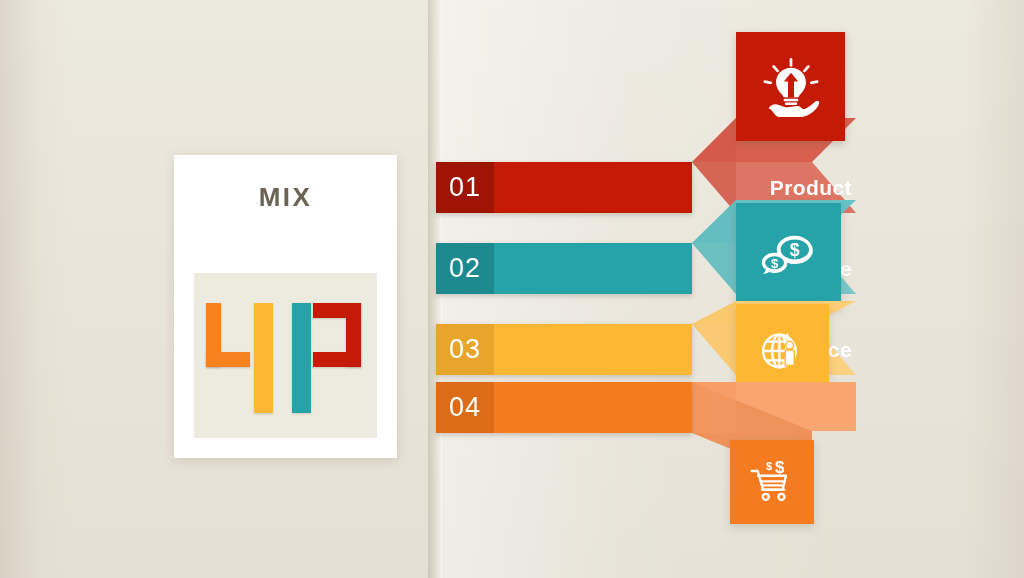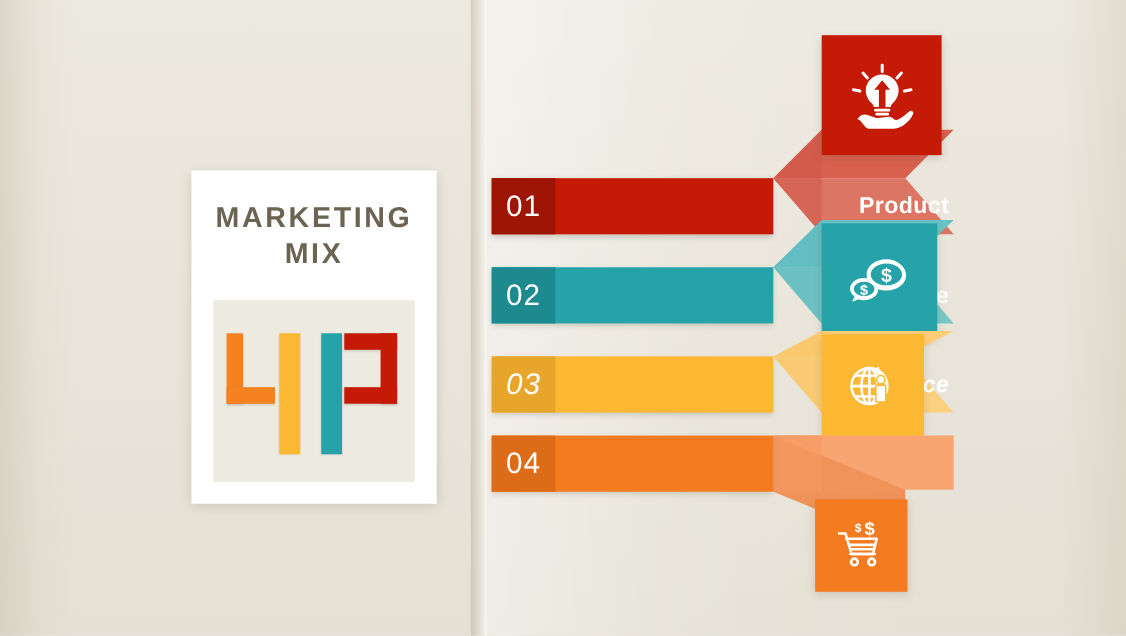--- a/index.html
+++ b/index.html
@@ -46,21 +46,21 @@
   }
   .card-inner{
     position:absolute;left:20px;top:118px;width:183px;height:165px;
     background:#EDEAE0;
   }
   
   .g{position:absolute;}
   .sh{box-shadow:0 1px 2px rgba(120,110,90,.30);}
 
   
-  .row{position:absolute;left:436px;height:51px;margin-left:11px;}
+  .row{position:absolute;left:436px;height:51px;}
   .bar{
     position:absolute;left:0;top:0;height:51px;width:256px;
     box-shadow:0 2px 5px rgba(110,100,80,.30);
   }
   .badge{
     position:absolute;left:0;top:0;width:58px;height:51px;
   }
   .num{
     position:absolute;left:0;top:0;width:58px;height:51px;
     display:flex;align-items:center;justify-content:center;
@@ -83,21 +83,20 @@
 <div id="stage">
 
   <div class="bg-base"></div>
   <div class="bg-left-shade"></div>
   <div class="bg-right-shade"></div>
   <div class="panel-edge"></div>
   <div class="panel-face"></div>
 
   <div class="card">
     <div class="card-title">
-      <div>MARKETING</div>
       <div>MIX</div>
     </div>
     <div class="card-inner">
 
       <div>
 
         <div class="g sh" style="left:12px;top:30px;width:15px;height:64px;background:#F5821F;"></div>
         <div class="g sh" style="left:12px;top:79px;width:44px;height:15px;background:#F5821F;"></div>
 
         <div class="g sh" style="left:60px;top:30px;width:19px;height:110px;background:#FCB833;"></div>
@@ -165,21 +164,21 @@
 
         <text x="38.2" y="32.4" font-family="'Liberation Sans', sans-serif" font-size="19" font-weight="bold" fill="#fff" text-anchor="middle">$</text>
 
         <path d="M16.6 28.6C9.2 28.6 3 33.2 3 38.9c0 2.9 1.6 5.6 4.2 7.5-.4 1.9-1.4 3.6-2.8 4.8 2.4-.1 4.6-.9 6.4-2.1 1.8.6 3.8.9 5.8.9 7.5 0 13.6-4.6 13.6-10.3S24.1 28.6 16.6 28.6z"></path>
         <path d="M16.6 32.2c-5.6 0-10 3.2-10 6.9s4.4 6.9 10 6.9 10-3.2 10-6.9-4.4-6.9-10-6.9z" fill="#26A3A8"></path>
         <text x="16.6" y="44.6" font-family="'Liberation Sans', sans-serif" font-size="14" font-weight="bold" fill="#fff" text-anchor="middle">$</text>
       </svg>
     </div>
   </div>
 
-  <div class="row" style="top:324px;width:420px;font-style:italic;">
+  <div class="row" style="top:324px;width:420px;">
     <svg class="ribbon" width="420" height="130" viewBox="0 0 420 130" style="top:-24px;left:0;">
       <polygon points="256,24 300,1 420,1 376,24" fill="#FDCE76"></polygon>
       <polygon points="256,24 376,24 420,75 300,75" fill="#FDCE76" opacity="0.9"></polygon>
       <polygon points="256,24 300,1 300,75" fill="#F8C465" opacity="0.5"></polygon>
     </svg>
     <div class="bar" style="background:#FCB833;"></div>
     <div class="badge" style="background:#E8A52C;"></div>
     <div class="num">03</div>
     <div class="label" style="width:198px;justify-content:flex-end;right:4px;">Place</div>
     <div class="iconbox" style="left:300px;top:-20px;width:93px;height:93px;background:#FCB833;box-shadow:0 3px 8px rgba(110,90,70,.22);">
@@ -195,21 +194,21 @@
         <path d="M36 16.4a18.6 18.6 0 0 1 0 31.2" stroke-width="2.8"></path>
 
         <polygon points="37.6,12.2 30.6,17.2 38.4,20.6" fill="#fff" stroke="none"></polygon>
 
         <circle cx="39.4" cy="25.6" r="4.2" fill="#fff" stroke="#FCB833" stroke-width="1.6"></circle>
         <rect x="34.4" y="31" width="10" height="17" rx="1.6" fill="#fff" stroke="#FCB833" stroke-width="1.6"></rect>
       </svg>
     </div>
   </div>
 
-  <div class="row" style="top:396px;width:422px;">
+  <div class="row" style="top:382px;width:422px;">
     <svg class="ribbon" width="420" height="170" viewBox="0 0 420 170" style="top:0;left:0;">
 
       <polygon points="256,0 300,0 420,49 376,49" fill="#F8A572"></polygon>
       <polygon points="256,0 376,49 420,49 420,0" fill="#F8A572"></polygon>
 
       <polygon points="256,0 256,51 376,100 376,49" fill="#F08A4C" opacity="0.9"></polygon>
       <polygon points="256,0 300,0 300,51 256,51" fill="#F79A62" opacity="0.6"></polygon>
     </svg>
     <div class="bar" style="background:#F47B20;"></div>
     <div class="badge" style="background:#DC6C18;"></div>

